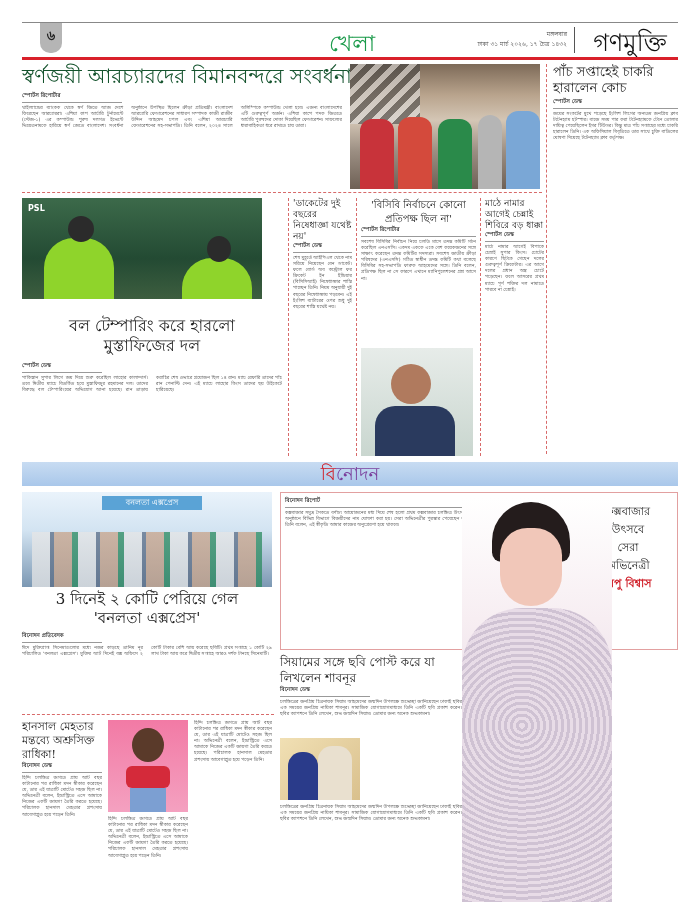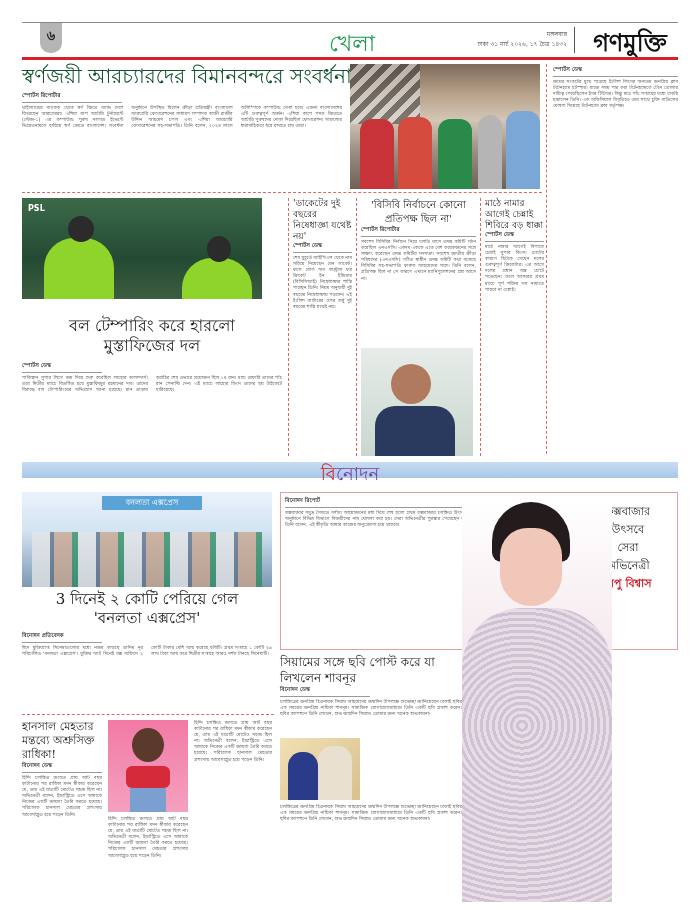--- a/index.html
+++ b/index.html
@@ -7,21 +7,21 @@
   body { font-family: "DejaVu Sans", sans-serif; color: #222; position: relative; }
 
   .page { position: absolute; left: 22px; top: 22px; width: 656px; height: 880px; }
 
   
   .masthead { position: absolute; left: 0; top: 0; width: 656px; height: 36px; border-top: 1px solid #888; }
   .page-num { position: absolute; left: 18px; top: 0; width: 22px; height: 30px; background: #b5b5b5; border-radius: 0 0 10px 10px; text-align: center; font-size: 13px; font-weight: bold; line-height: 26px; color: #222; }
   .section-title { position: absolute; left: 270px; top: 3px; width: 120px; text-align: center; font-size: 22px; color: #1a9a4a; font-family: "DejaVu Serif", serif; }
   .dateblock { position: absolute; left: 420px; top: 6px; width: 125px; text-align: right; font-size: 6px; line-height: 10px; color: #444; }
   .mh-divider { position: absolute; left: 552px; top: 4px; width: 1px; height: 26px; background: #555; }
-  .logo { position: absolute; left: 560px; top: 1px; width: 96px; text-align: center; font-size: 24px; font-weight: bold; color: #111; font-family: "DejaVu Serif", serif; }
+  .logo { position: absolute; left: 560px; top: 1px; width: 96px; text-align: center; font-size: 24px; font-weight: normal; color: #111; font-family: "DejaVu Serif", serif; }
   .mh-redline { position: absolute; left: 0; top: 34px; width: 656px; height: 3px; background: #d9202a; }
 
   .headline-red { color: #14532d; font-family: "DejaVu Serif", serif; }
   .byline { font-size: 5.5px; font-weight: bold; color: #333; border-bottom: 1px solid #999; padding-bottom: 2px; margin-bottom: 2px; }
   .body-text { font-size: 4.6px; line-height: 6.1px; color: #444; text-align: justify; }
   .cols3 { column-count: 3; column-gap: 8px; }
   .cols2 { column-count: 2; column-gap: 8px; }
 
   .dotted-h { border-top: 1px dashed #d86a6a; }
   .dotted-v { border-left: 1px dashed #d86a6a; }
@@ -33,21 +33,21 @@
   .ph-archers .p { position: absolute; bottom: 0; border-radius: 12px 12px 0 0; }
   .ph-cricket { background: linear-gradient(180deg,#3c6a4a 0%,#234a33 60%,#3d5e3f 100%); }
   .ph-cricket .player { position: absolute; border-radius: 30px 30px 0 0; background: #8fd42b; }
   .ph-cricket .head { position: absolute; border-radius: 50%; background: #2b2b2b; }
   .ph-official { background: linear-gradient(180deg,#e7ece9 0%,#c9d6cf 100%); }
   .ph-bonolota { background: linear-gradient(180deg,#eaf3fb 0%,#d3e4f2 40%,#7c98b3 100%); }
   .ph-radhika { background: linear-gradient(180deg,#f27aa5 0%,#f4a1c0 100%); }
   .ph-couple { background: linear-gradient(135deg,#f1e0b4 0%,#d9c08d 100%); }
   .ph-apu { background: linear-gradient(180deg,#ffffff 0%,#f7eef2 30%,#e9dce8 60%,#d4c8d6 100%); }
 
-  .bino-banner { position: absolute; left: 0; top: 440px; width: 656px; height: 16px; background: linear-gradient(180deg,#c8dcf2 0%,#a9c7ea 100%); text-align: center; font-size: 18px; line-height: 24px; font-family: "DejaVu Serif", serif; }
+  .bino-banner { position: absolute; left: 0; top: 440px; width: 656px; height: 24px; background: linear-gradient(180deg,#c8dcf2 0%,#a9c7ea 100%); text-align: center; font-size: 18px; line-height: 24px; font-family: "DejaVu Serif", serif; }
   .bino-a { color: #d0202a; }
   .bino-b { color: #7a3e9c; }
 
   .label-overlay { position: absolute; left: 80px; top: 4px; width: 100px; height: 14px; background: #5aa3d6; color: #fff; font-size: 8px; text-align: center; line-height: 14px; }
 </style>
 </head>
 <body>
 
 <div class="page">
 
@@ -72,20 +72,21 @@
   <div class="photo ph-archers" style="left:328px;top:42px;width:190px;height:125px;">
     <div class="stripes"></div>
     <div class="p" style="left:10px;width:34px;height:70px;background:#c8333a;"></div>
     <div class="p" style="left:48px;width:34px;height:72px;background:#d44a3c;"></div>
     <div class="p" style="left:88px;width:34px;height:70px;background:#2a8a4a;"></div>
     <div class="p" style="left:128px;width:24px;height:74px;background:#b5b5b5;"></div>
     <div class="p" style="left:156px;width:34px;height:78px;background:#7aa7d6;"></div>
   </div>
 
   <div class="dotted-v" style="position:absolute;left:524px;top:42px;width:132px;height:390px;padding-left:6px;">
+    <div style="font-size:13px;line-height:16px;color:#222;font-family:'DejaVu Serif',serif;">পাঁচ সপ্তাহেই চাকরি হারালেন কোচ</div>
     <div class="byline" style="margin-top:2px;">স্পোর্টস ডেস্ক</div>
     <div class="body-text" style="height:330px;overflow:hidden;">জয়ের সংকটের মুখে পড়েছে ইংলিশ লিগের অন্যতম জনপ্রিয় ক্লাব টটেনহ্যাম হটস্পার। বাজে সময় পার করা টটেনহ্যামকে টেনে তোলার দায়িত্ব পেয়েছিলেন ইগর টিউডর। কিন্তু মাত্র পাঁচ সপ্তাহের মধ্যে চাকরি হারালেন তিনি। এক অফিসিয়াল বিবৃতিতে তার সাথে চুক্তি বাতিলের ঘোষণা দিয়েছে টটেনহ্যাম ক্লাব কর্তৃপক্ষ।</div>
   </div>
 
   <div class="dotted-h" style="position:absolute;left:0;top:170px;width:520px;"></div>
 
   <div class="photo ph-cricket" style="left:0;top:176px;width:240px;height:101px;">
     <div style="position:absolute;left:6px;top:6px;color:#fff;font-size:8px;font-weight:bold;">PSL</div>
     <div class="player" style="left:22px;top:40px;width:70px;height:75px;"></div>
     <div class="head" style="left:46px;top:18px;width:26px;height:26px;"></div>

